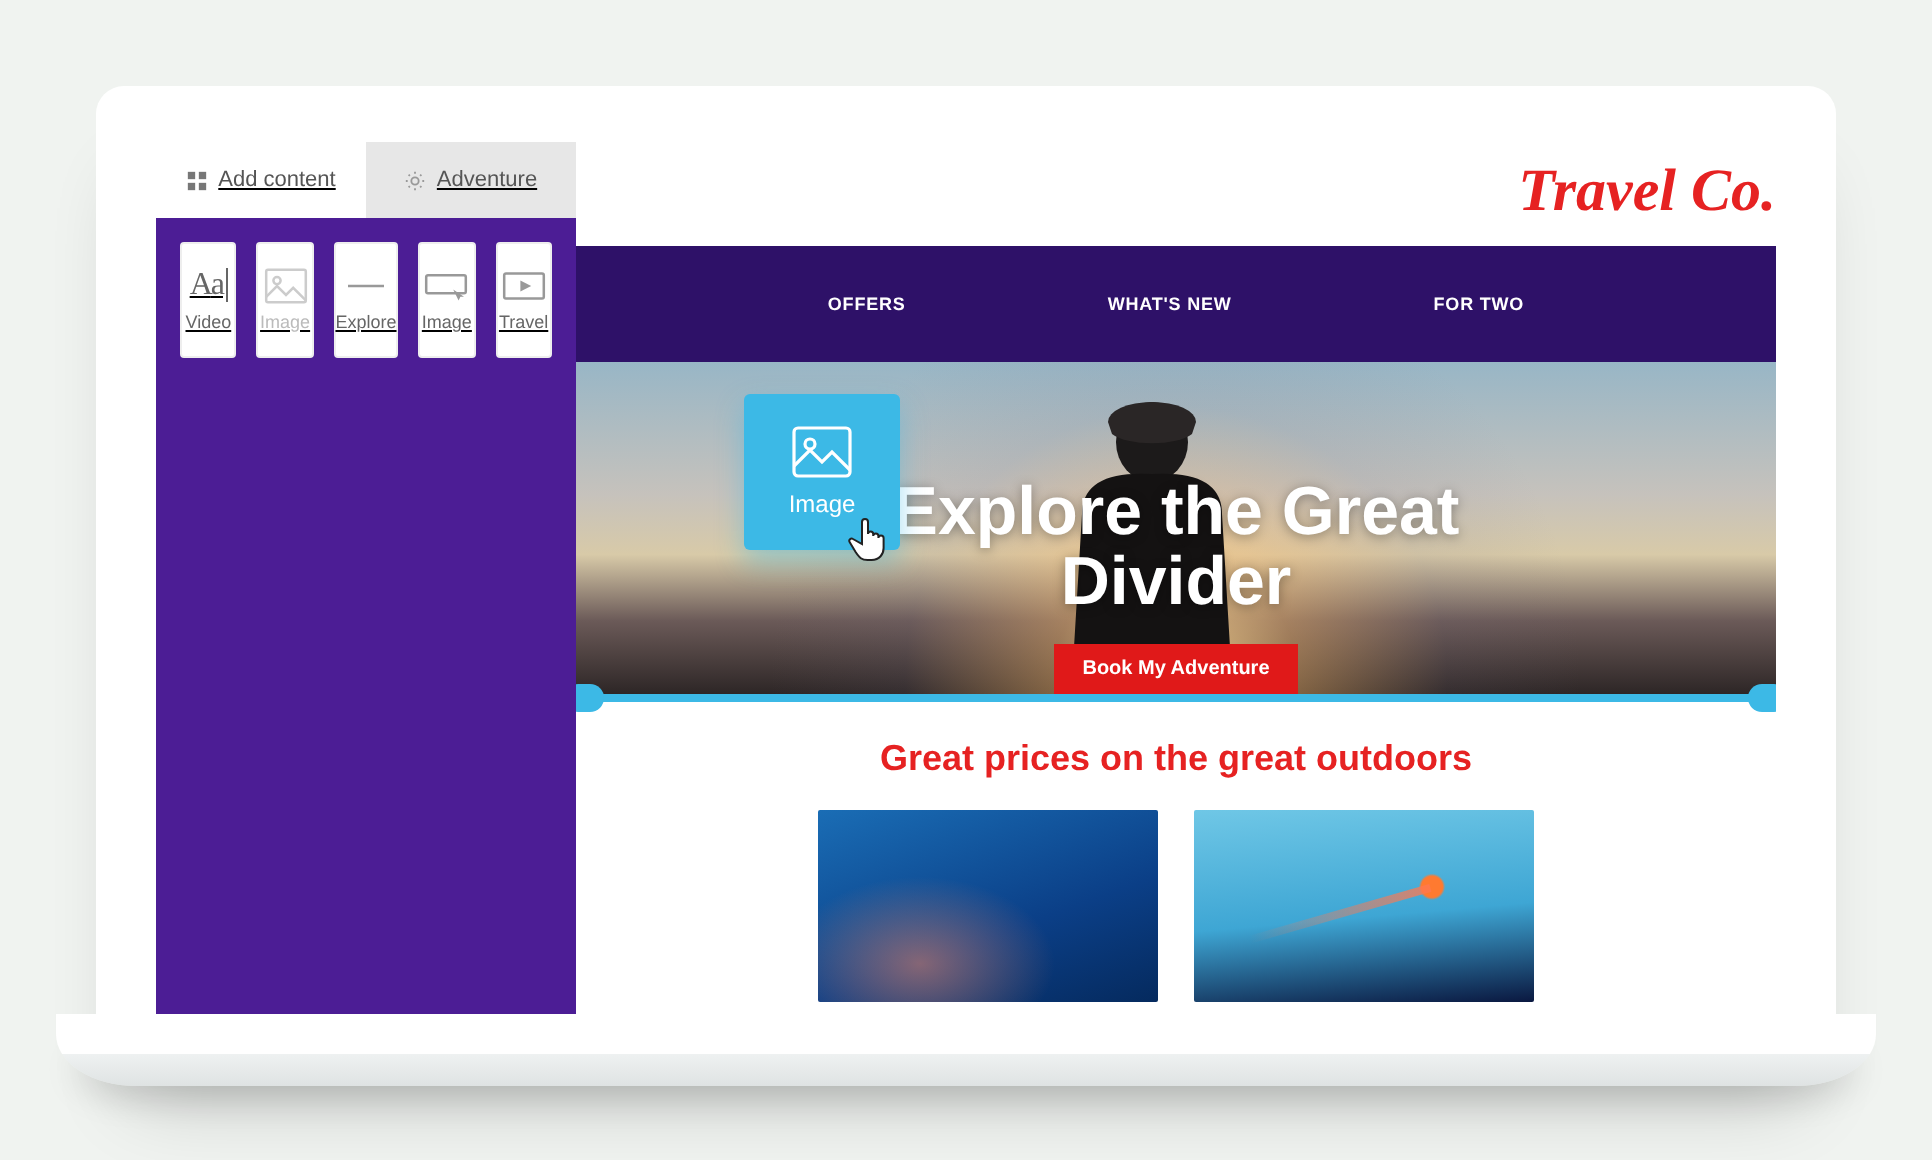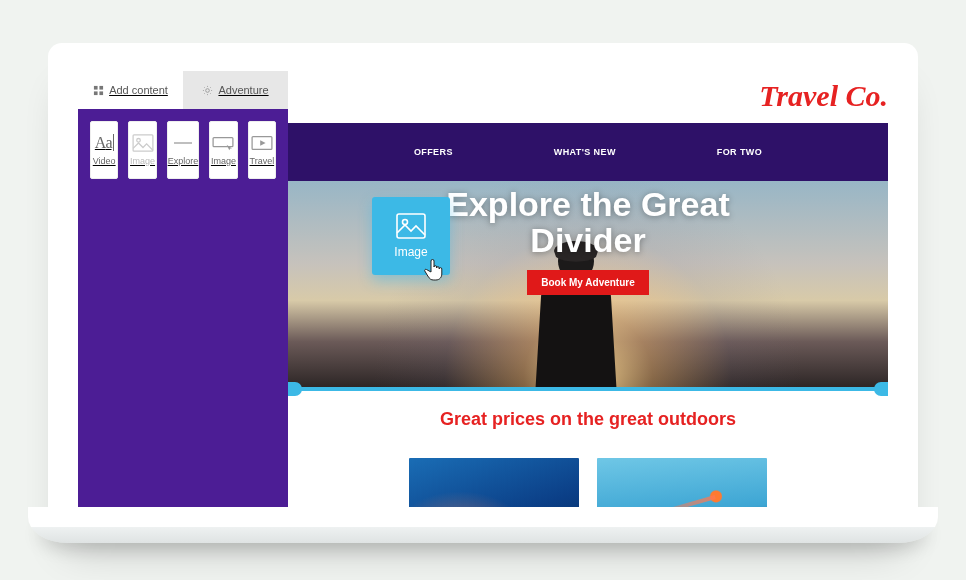--- a/index.html
+++ b/index.html
@@ -139,26 +139,26 @@
     display: flex;
     justify-content: center;
     gap: 101px;
     font-size: 9px;
     font-weight: 700;
     letter-spacing: 0.4px;
     padding: 24px 0;
   }
   .hero {
     position: relative;
-    height: 206px;
+    height: 166px;
     background:
       radial-gradient(circle at 50% 95%, rgba(255,220,150,0.9) 0%, rgba(255,190,110,0.4) 18%, rgba(120,110,130,0.1) 40%, transparent 60%),
       linear-gradient(#98b6c6 0%, #c6c2bc 40%, #d8caa8 58%, #6b5a58 78%, #2d2626 100%);
     display: flex;
-    align-items: flex-start;
+    align-items: flex-end;
     justify-content: center;
     color:#fff;
     text-align:center;
     overflow:hidden;
   }
   .hero .person {
     position:absolute;
     bottom:-10px; left:48%;
     transform:translateX(-50%);
     width:130px; height:170px;
@@ -194,21 +194,21 @@
     border-radius:8px;
   }
   .sel-bar::before { left:-6px; }
   .sel-bar::after { right:-6px; }
 
   .section-title {
     text-align:center;
     color:#e62222;
     font-size:18px;
     font-weight:600;
-    padding:18px 0 28px;
+    padding:18px 0 15px;
   }
   .thumbs {
     display:flex;
     justify-content:center;
     gap:18px;
   }
   .thumb {
     width:170px; height:96px;
     border-radius:1px;
   }

